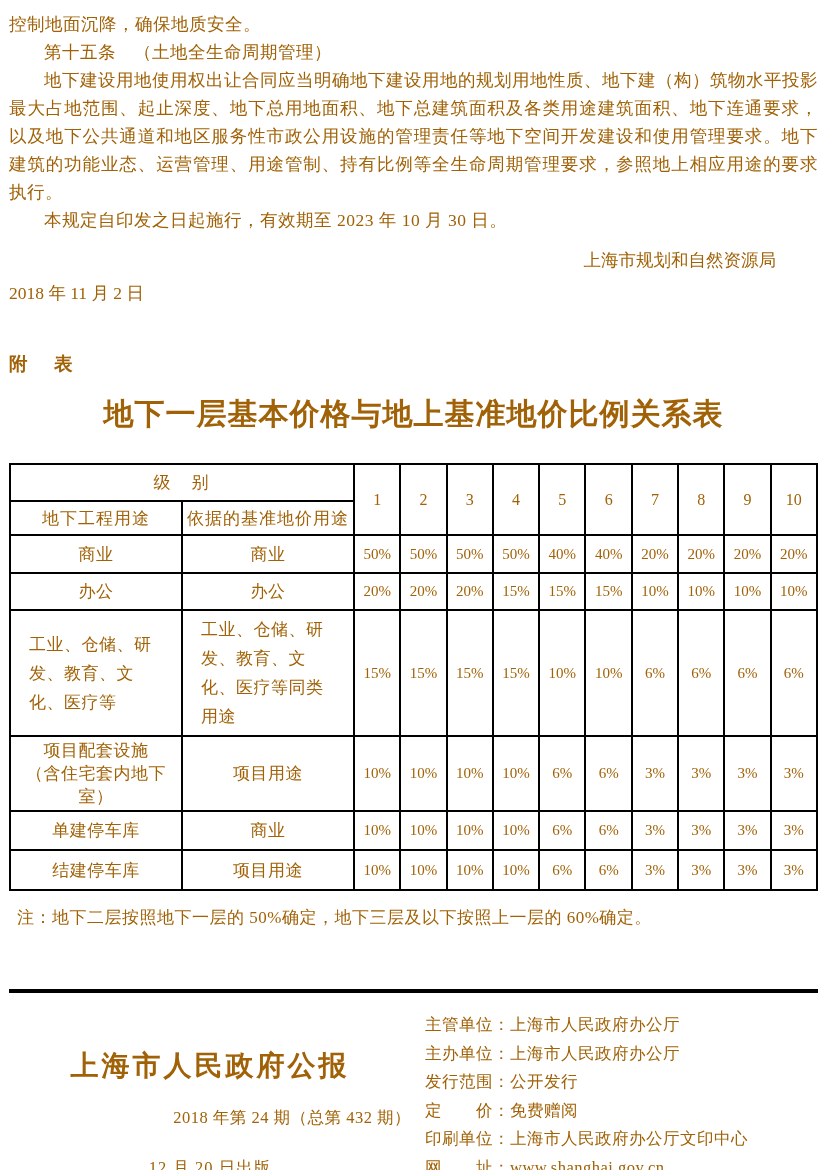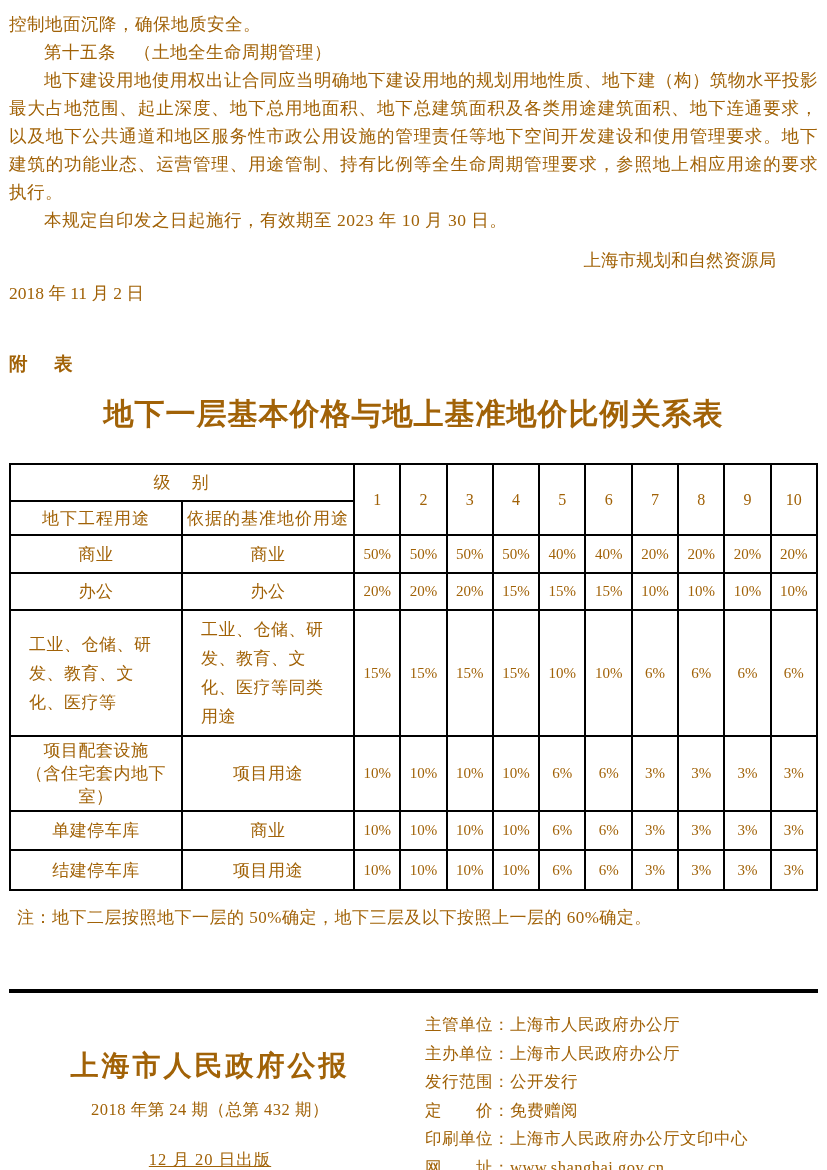--- a/index.html
+++ b/index.html
@@ -75,21 +75,21 @@
   .rule-top { margin-top: 60px; }
   
   .footer { display: flex; margin-top: 14px; height: 206px; }
   .footer-left { width: 402px; text-align: center; }
   .bulletin-title {
     margin-top: 40px;
     font-size: 28px;
     font-weight: bold;
     letter-spacing: 3px;
   }
-  .bulletin-issue { margin-top: 14px; font-size: 16.5px; letter-spacing: 0.5px; }
+  .bulletin-issue { margin-top: 22px; font-size: 16.5px; letter-spacing: 0.5px; text-align: right; }
   .bulletin-date  { margin-top: 28px; font-size: 16.5px; letter-spacing: 1px; text-decoration: underline; }
   .footer-right { flex: 1; padding: 4px 0 0 14px; }
   .pub-line { font-size: 16.5px; line-height: 28.5px; letter-spacing: 0.5px; }
 </style>
 </head>
 <body>
 
 <div class="page">
 
   <section class="body-text">

